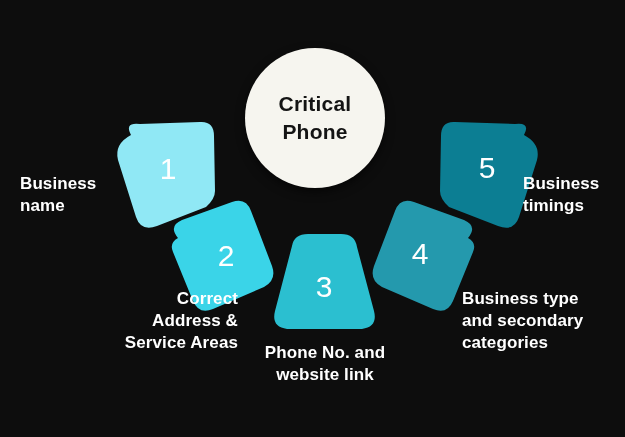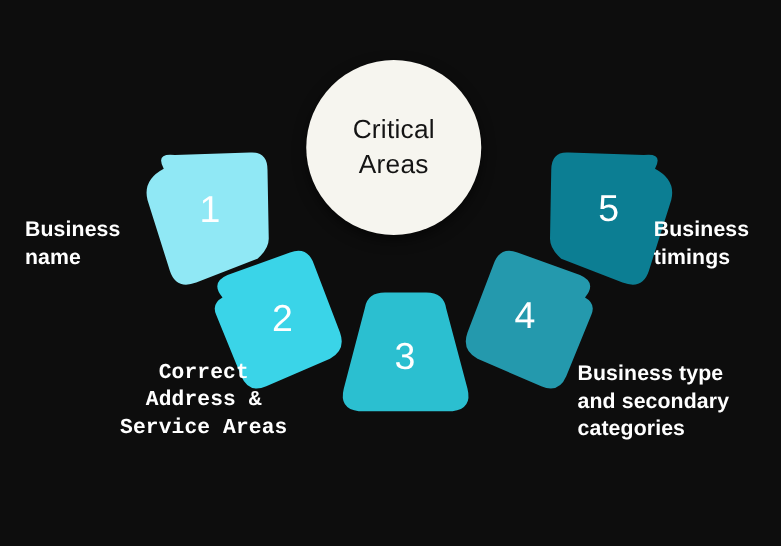--- a/index.html
+++ b/index.html
@@ -45,36 +45,36 @@
     box-shadow: 0 4px 10px rgba(0,0,0,0.55);
     display: flex;
     flex-direction: column;
     align-items: center;
     justify-content: center;
     line-height: 1.32;
   }
   .hub-line {
     font-family: "Liberation Sans", sans-serif;
     font-size: 21px;
-    font-weight: 400;
+    font-weight: 700;
     color: #141414;
     letter-spacing: 0.2px;
   }
   .label {
     position: absolute;
     color: #ffffff;
     font-family: "Liberation Sans", sans-serif;
     font-size: 17px;
     font-weight: bold;
     line-height: 1.3;
     letter-spacing: 0.1px;
     white-space: pre-line;
   }
   #label-1 { left: 20px;  top: 173px; text-align: left;   width: 120px; }
-  #label-2 { left: 88px;  top: 288px; text-align: center;   width: 150px; font-family: Liberation Mono, monospace; }
+  #label-2 { left: 88px;  top: 288px; text-align: right;   width: 150px; }
   #label-3 { left: 245px; top: 342px; text-align: center; width: 160px; }
   #label-4 { left: 450px; top: 288px; text-align: left;   width: 160px; margin-left: 12px; }
   #label-5 { left: 523px; top: 173px; text-align: left;   width: 110px; }
 </style>
 </head>
 <body>
 
 <div id="stage" style="background: rgb(13, 13, 13);">
 
   <svg id="petal-svg" viewBox="0 0 625 437">
@@ -134,27 +134,29 @@
              Q 440,199 449,207
              L 498,226
              Q 514,232 519,217
              L 537,160
              Q 541,144 524,135 Z" fill="#0c7e93"></path>
     <text id="petal-number-5" class="petal-number" x="487" y="167">5</text>
   </svg>
 
   <div class="hub" style="background: rgb(246, 245, 239);">
     <span class="hub-line" style="color: rgb(20, 20, 20);">Critical</span>
-    <span class="hub-line" style="color: rgb(20, 20, 20);">Areas</span>
+    <span class="hub-line" style="color: rgb(20, 20, 20);">Phone</span>
   </div>
 
   <div class="label" id="label-1">Business
 name</div>
   <div class="label" id="label-2">Correct
 Address &amp;
 Service Areas</div>
+  <div class="label" id="label-3">Phone No. and
+website link</div>
   <div class="label" id="label-4">Business type
 and secondary
 categories</div>
   <div class="label" id="label-5">Business
 timings</div>
 
 </div>
 
 </body></html>

